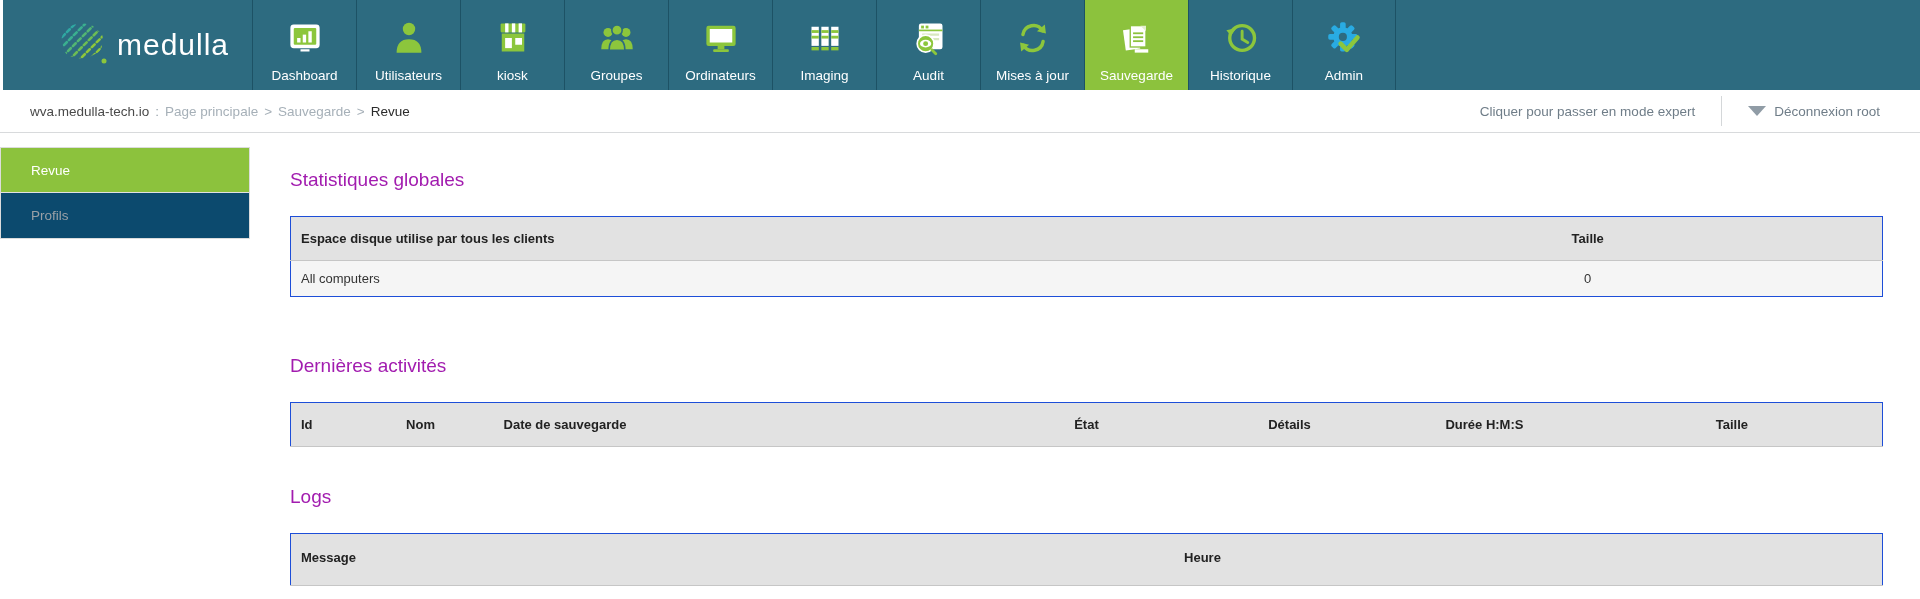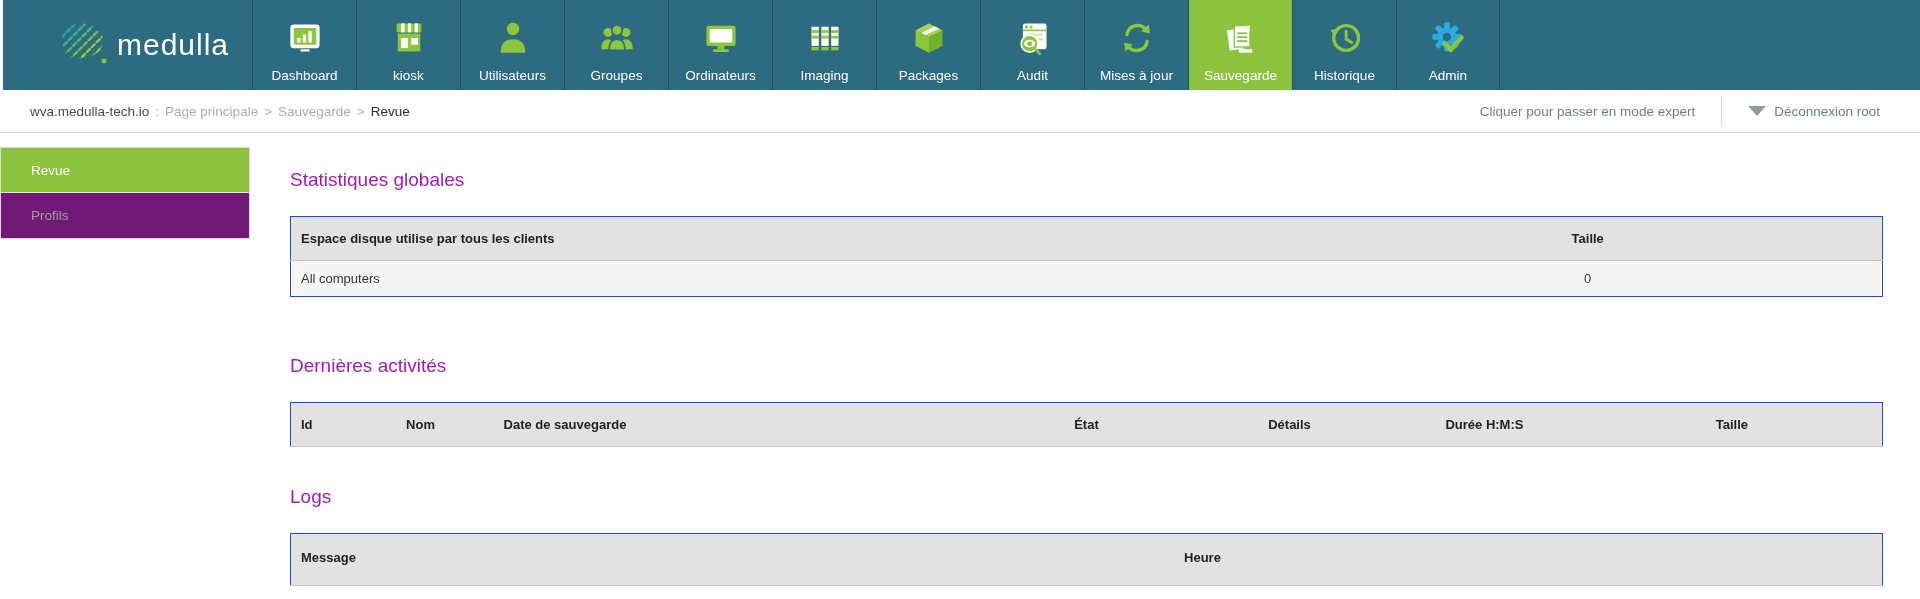--- a/index.html
+++ b/index.html
@@ -35,21 +35,21 @@
   .expert-link { color:#6f7d88; cursor:pointer; }
   .crumb-divider { width:1px; height:30px; background:#d4d7d9; }
   .logout { display:flex; align-items:center; gap:8px; color:#6f7d88; cursor:pointer; }
   .caret-down { width:0; height:0; border-left:9px solid transparent;
                 border-right:9px solid transparent; border-top:10px solid #909ca6; }
 
   
   .sidebar { position:absolute; left:0; top:147px; width:250px; }
   .side-items { border:1px solid #dcdcdc; }
   .side-item { height:45px; display:flex; align-items:center; padding-left:30px;
-               font-size:13.5px; cursor:pointer; background:#701a75; color:#9aa0a6;
+               font-size:13.5px; cursor:pointer; background:#0c4a6e; color:#9aa0a6;
                border-bottom:1px solid #e2e2e2; }
   .side-item:last-child { border-bottom:none; }
   .side-item.active { background:#8cc23d; color:#ffffff; }
 
   
   .main { position:absolute; left:290px; top:133px; width:1593px; }
   h1.page-title { font-size:19px; font-weight:400; color:#1b1b1b; margin-top:15px; }
   h2.section-title { font-size:19px; font-weight:400; color:#a21caf; }
   .title-stats { margin-top:36px; }
   .title-activities { margin-top:58px; }
@@ -117,40 +117,40 @@
             <rect x="19" y="10" width="3" height="10" fill="#fff"></rect>
             <rect x="12" y="26" width="8" height="2" fill="#fff"></rect>
           </svg>
       </span>
       <span class="tab-label">Dashboard</span>
     </div>
 
     <div class="tab">
       <span class="tab-icon">
         <svg viewBox="0 0 32 32">
+            <circle cx="16" cy="8" r="5.5" fill="#8cc63c"></circle>
+            <path d="M5 29 q0-12 11-12 q11 0 11 12 z" fill="#8cc63c"></path>
+          </svg>
+      </span>
+      <span class="tab-label">Utilisateurs</span>
+    </div>
+
+    <div class="tab">
+      <span class="tab-icon">
+        <svg viewBox="0 0 32 32">
             <rect x="5" y="3" width="22" height="8" rx="1" fill="#8cc63c"></rect>
             <rect x="9" y="3" width="3" height="8" fill="#fff"></rect>
             <rect x="15" y="3" width="3" height="8" fill="#fff"></rect>
             <rect x="21" y="3" width="3" height="8" fill="#fff"></rect>
             <rect x="6" y="12" width="20" height="16" fill="#8cc63c"></rect>
             <rect x="9" y="16" width="6" height="9" fill="#fff"></rect>
             <rect x="18" y="16" width="6" height="6" fill="#fff"></rect>
           </svg>
       </span>
       <span class="tab-label">kiosk</span>
-    </div>
-
-    <div class="tab">
-      <span class="tab-icon">
-        <svg viewBox="0 0 32 32">
-            <circle cx="16" cy="8" r="5.5" fill="#8cc63c"></circle>
-            <path d="M5 29 q0-12 11-12 q11 0 11 12 z" fill="#8cc63c"></path>
-          </svg>
-      </span>
-      <span class="tab-label">Utilisateurs</span>
     </div>
 
     <div class="tab">
       <span class="tab-icon">
         <svg viewBox="0 0 32 32">
             <circle cx="8" cy="11" r="4" fill="#8cc63c"></circle>
             <path d="M2 26 q0-9 6-9 q6 0 6 9 z" fill="#8cc63c"></path>
             <circle cx="24" cy="11" r="4" fill="#8cc63c"></circle>
             <path d="M18 26 q0-9 6-9 q6 0 6 9 z" fill="#8cc63c"></path>
             <circle cx="16" cy="9" r="4.6" fill="#8cc63c" stroke="#2d6b80" stroke-width="1.4"></circle>
@@ -187,31 +187,20 @@
               <rect x="21.5" y="6" width="6.5" height="17" fill="#fff"></rect>
               <rect x="21.5" y="9" width="6.5" height="2.5" fill="#8cc63c"></rect>
               <rect x="21.5" y="14" width="6.5" height="2.5" fill="#8cc63c"></rect>
               <rect x="21.5" y="24" width="6.5" height="3" fill="#8cc63c"></rect>
             </g>
           </svg>
       </span>
       <span class="tab-label">Imaging</span>
     </div>
 
-    <div class="tab">
-      <span class="tab-icon">
-        <svg viewBox="0 0 32 32">
-            <polygon points="16,3 28,9 16,15 4,9" fill="#a8d157"></polygon>
-            <polygon points="4,9 16,15 16,29 4,23" fill="#8cc63c"></polygon>
-            <polygon points="28,9 16,15 16,29 28,23" fill="#74af2b"></polygon>
-            <polygon points="21,5.5 25,7.5 13,13.5 9,11.5" fill="#fff" opacity="0.85"></polygon>
-          </svg>
-      </span>
-      <span class="tab-label">Packages</span>
-    </div>
 
     <div class="tab">
       <span class="tab-icon">
         <svg viewBox="0 0 32 32">
             <rect x="7" y="3" width="21" height="23" rx="2" fill="#fff"></rect>
             <rect x="9" y="5" width="2.5" height="2.5" fill="#8cc63c"></rect>
             <rect x="13" y="5" width="2.5" height="2.5" fill="#8cc63c"></rect>
             <rect x="7" y="8.5" width="21" height="1.5" fill="#8cc63c"></rect>
             <rect x="10" y="12" width="15" height="2" fill="#d8e8c0"></rect>
             <rect x="10" y="16" width="15" height="2" fill="#d8e8c0"></rect>

